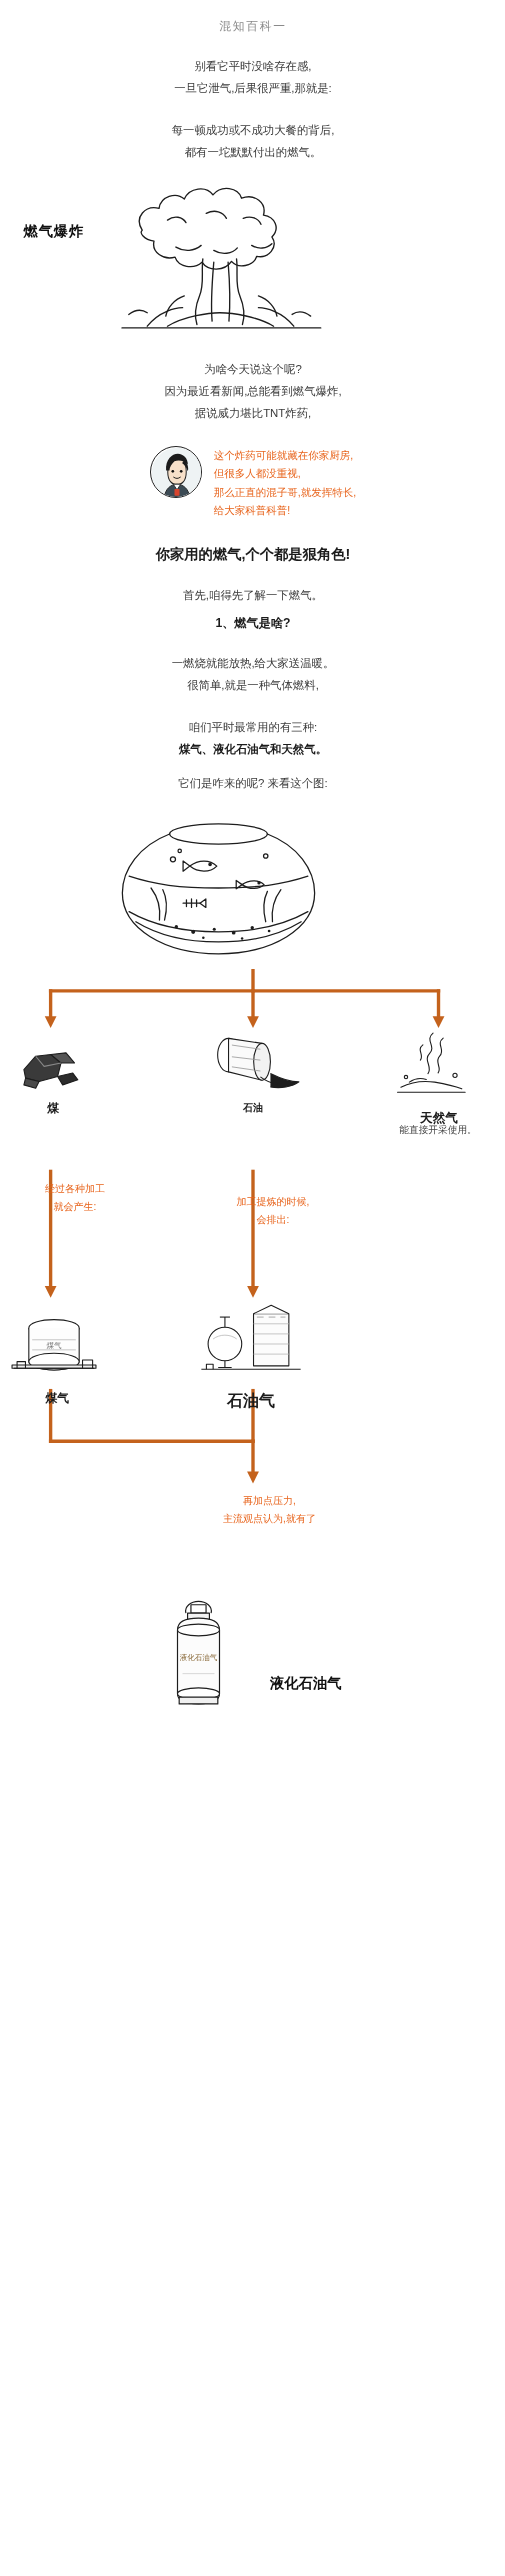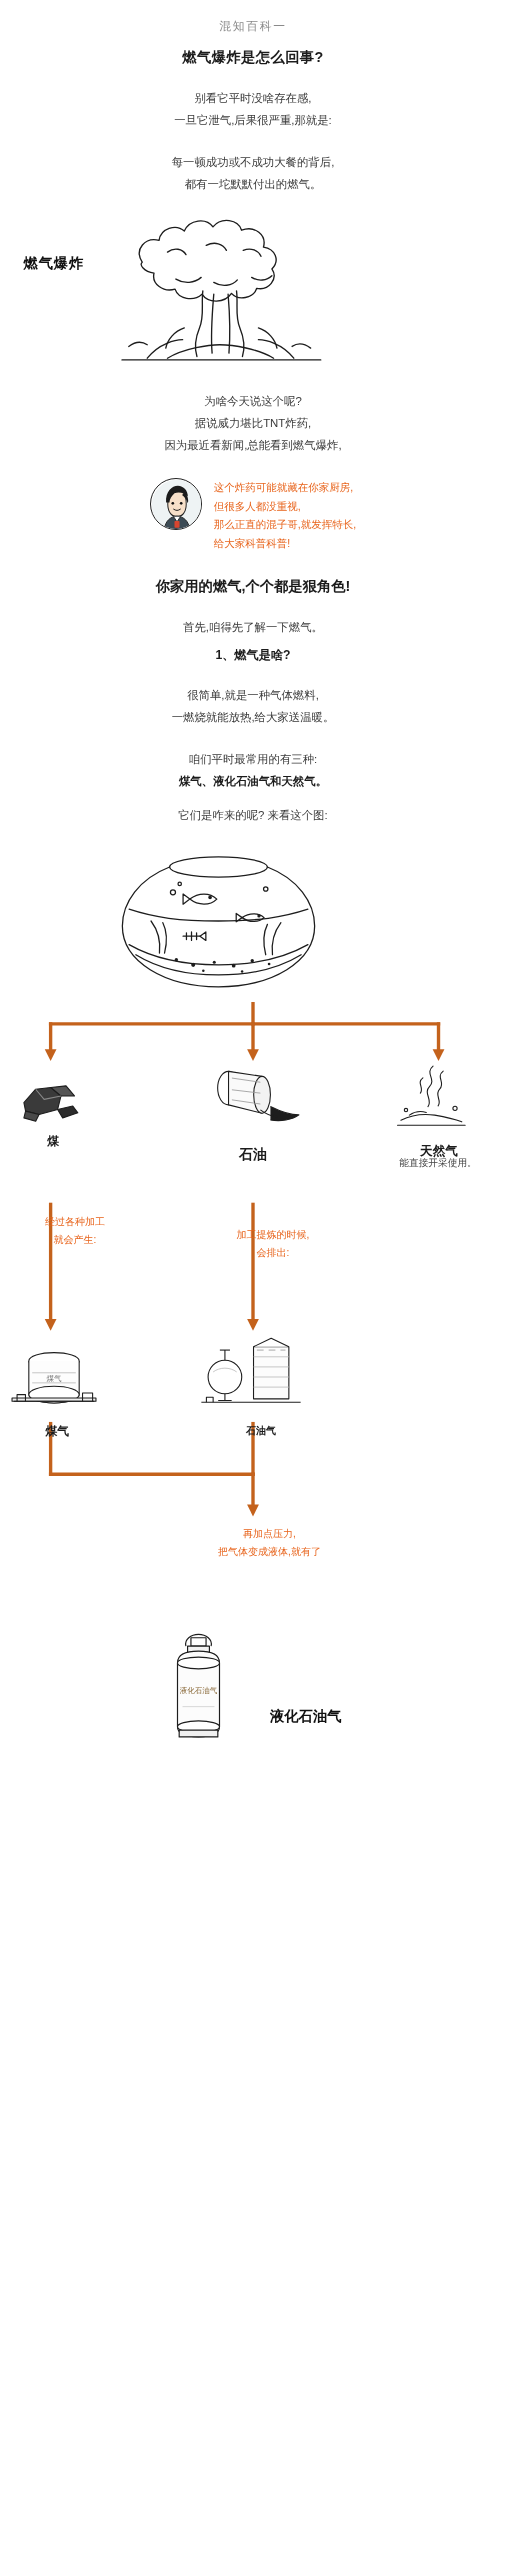--- a/index.html
+++ b/index.html
@@ -161,21 +161,20 @@
     color: #111;
   }
   .footer-space { height: 20px; }
 </style>
 </head>
 <body>
 
 <div class="page">
 
   <div class="kicker">混知百科一</div>
-  <div class="title">燃气爆炸是怎么回事?</div>
 
   <div class="para">
     <div>别看它平时没啥存在感,</div>
     <div>一旦它泄气,后果很严重,那就是:</div>
   </div>
 
   <div class="para">
     <div>每一顿成功或不成功大餐的背后,</div>
     <div>都有一坨默默付出的燃气。</div>
   </div>
@@ -205,22 +204,22 @@
         <path d="M104 162 c8 -6 16 -6 22 -2"></path>
         <path d="M320 164 c-8 -6 -16 -6 -22 -2"></path>
         <path d="M170 140 c-12 4 -20 14 -22 24"></path>
         <path d="M258 140 c12 4 20 14 22 24"></path>
       </g>
     </svg>
   </div>
 
   <div class="para">
     <div>为啥今天说这个呢?</div>
+    <div>因为最近看新闻,总能看到燃气爆炸,</div>
     <div>据说威力堪比TNT炸药,</div>
-    <div>因为最近看新闻,总能看到燃气爆炸,</div>
   </div>
 
   <div class="speech-row">
     <div class="avatar">
       <svg width="52" height="52" viewBox="0 0 62 62">
         <circle cx="31" cy="31" r="30" fill="#eef3f4"></circle>
 
         <path d="M20 30 c0 -12 6 -18 11 -18 c6 0 11 6 11 18 c0 10 -5 15 -11 15 c-6 0 -11 -5 -11 -15z" fill="#f7e0c9" stroke="#222" stroke-width="1.2"></path>
 
         <path d="M18 28 c-1 -13 7 -20 14 -20 c7 0 12 6 12 13 c-4 -4 -10 -6 -16 -4 c-3 3 -6 7 -6 11 z" fill="#1b1b1b"></path>
@@ -243,22 +242,22 @@
     </div>
   </div>
 
   <div class="big-head">你家用的燃气,个个都是狠角色!</div>
 
   <div class="para">首先,咱得先了解一下燃气。</div>
 
   <div class="sec-head">1、燃气是啥?</div>
 
   <div class="para">
+    <div>一燃烧就能放热,给大家送温暖。</div>
     <div>很简单,就是一种气体燃料,</div>
-    <div>一燃烧就能放热,给大家送温暖。</div>
   </div>
 
   <div class="para">
     <div>咱们平时最常用的有三种:</div>
     <div><b>煤气、液化石油气和天然气。</b></div>
   </div>
 
   <div class="para tight">它们是咋来的呢? 来看这个图:</div>
 
   <div class="illo illo-bowl">
@@ -359,21 +358,21 @@
         <g fill="none" stroke="#1d1d1d" stroke-width="1.3" stroke-linejoin="round">
           <ellipse cx="36" cy="24" rx="13" ry="20" fill="#fff"></ellipse>
           <path d="M36 4 L76 10 L76 54 L36 44 Z" fill="#fafafa"></path>
           <ellipse cx="76" cy="32" rx="10" ry="22" fill="#f2f2f2"></ellipse>
           <path d="M40 12 L74 17 M40 26 L74 30 M40 38 L74 43" stroke="#999" stroke-width="1"></path>
           <path d="M86 46 c12 6 22 10 34 10 c-8 6 -22 8 -34 6" fill="#1d1d1d" stroke="#1d1d1d"></path>
           <path d="M74 50 c8 6 14 8 20 8"></path>
         </g>
       </svg>
     </div>
-    <div class="flow-label" style="left:198px;top:144px;width:110px;font-size:14px;">石油</div>
+    <div class="flow-label" style="left:198px;top:132px;width:110px;font-size:10px;">石油</div>
 
     <div style="position:absolute;left:384px;top:59px;width:110px;display:flex;justify-content:center;">
       <svg width="93" height="71" viewBox="0 0 110 84">
         <g fill="none" stroke="#1d1d1d" stroke-width="1.3" stroke-linecap="round">
           <path d="M58 6 c-10 8 4 16 -4 24 c-8 8 4 16 -2 24"></path>
           <path d="M70 12 c-9 7 3 14 -4 21 c-7 7 3 14 -2 20"></path>
           <path d="M46 20 c-8 6 2 12 -3 18"></path>
           <path d="M20 70 c12 -6 26 -8 40 -6 c12 2 22 4 32 8"></path>
           <path d="M16 76 h80"></path>
           <path d="M30 64 c6 -4 14 -5 20 -3"></path>
@@ -425,25 +424,25 @@
           <path d="M32 32 l0 -12"></path>
           <path d="M26 20 h12"></path>
           <path d="M32 72 l0 8 M24 80 h16"></path>
           <path d="M18 46 c8 -6 20 -6 28 0" stroke="#bbb" stroke-width="1"></path>
 
           <path d="M4 82 h118"></path>
           <path d="M10 82 l0 -6 l8 0 l0 6"></path>
         </g>
       </svg>
     </div>
-    <div class="flow-label" style="left:206px;top:422px;width:110px;font-size:10px;">石油气</div>
+    <div class="flow-label" style="left:196px;top:422px;width:110px;font-size:16px;">石油气</div>
 
     <div class="flow-sub" style="left:169px;top:523px;width:169px;">
       <div>再加点压力,</div>
-      <div>把气体变成液体,就有了</div>
+      <div>主流观点认为,就有了</div>
     </div>
   </div>
 
   <div class="tank-wrap">
     <div style="position:absolute;left:152px;top:0;">
       <svg width="93" height="126" viewBox="0 0 110 150">
         <g fill="none" stroke="#1d1d1d" stroke-width="1.4" stroke-linejoin="round">
           <path d="M46 14 h18 v10 h-18 z" fill="#fff"></path>
           <path d="M42 24 h26 v8 h-26 z" fill="#f3f3f3"></path>
           <path d="M40 24 c-2 -8 6 -14 15 -14 c9 0 17 6 15 14"></path>

